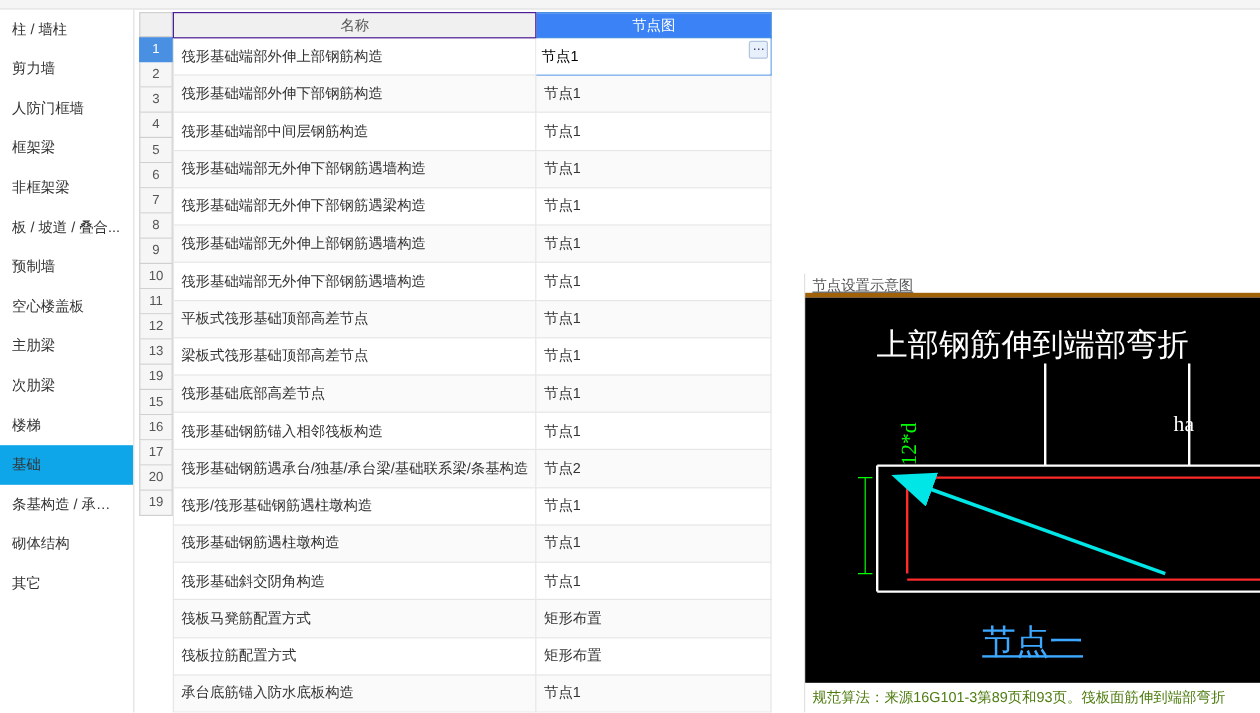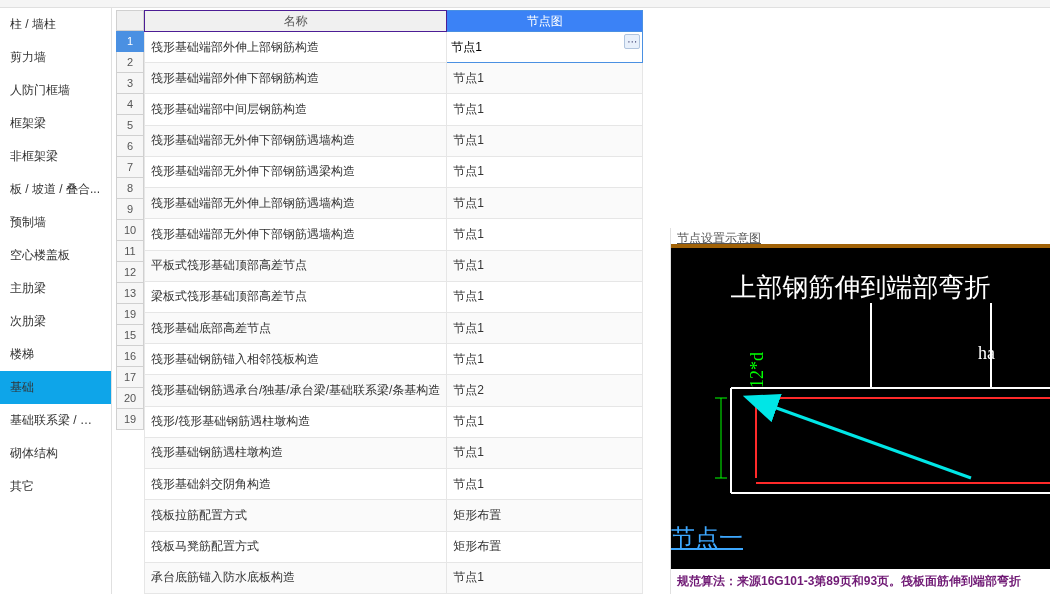--- a/index.html
+++ b/index.html
@@ -131,31 +131,30 @@
     color: #fff; font-size: 18px; font-family: serif;
   }
   .diag-12d {
     position: absolute; left: 16px; top: 140px;
     color: #00ff00; font-size: 18px; font-family: serif;
     transform: rotate(-90deg); transform-origin: left top;
     padding-top: 60px;
   }
   .diag-bottom {
     position: absolute; bottom: 15px; left: 0; right: 0;
-    text-align: left;
-    color: #3da8ff; font-size: 24px; font-family: SimSun, serif;
+    text-align: center;
+    color: #3da8ff; font-size: 28px; font-family: SimSun, serif;
     text-decoration: underline;
     margin-top: 15px;
   }
   .footnote {
     padding: 4px 6px;
     font-size: 12px;
-    color: #701a75;
+    color: #4d7c0f;
     line-height: 1.4;
-    font-weight: bold;
   }
 </style>
 </head>
 <body>
 
 <div class="topstrip"></div>
 
 <div class="main">
 
   <div class="sidebar" id="sidebar">
@@ -164,21 +163,21 @@
       <div class="sidebar-item">人防门框墙</div>
       <div class="sidebar-item">框架梁</div>
       <div class="sidebar-item">非框架梁</div>
       <div class="sidebar-item">板 / 坡道 / 叠合...</div>
       <div class="sidebar-item">预制墙</div>
       <div class="sidebar-item">空心楼盖板</div>
       <div class="sidebar-item">主肋梁</div>
       <div class="sidebar-item">次肋梁</div>
       <div class="sidebar-item">楼梯</div>
       <div class="sidebar-item active">基础</div>
-      <div class="sidebar-item">基础联系梁 / 承台梁</div>
+      <div class="sidebar-item">条基构造 / 承台梁</div>
       <div class="sidebar-item">砌体结构</div>
       <div class="sidebar-item">其它</div>
     </div>
 
   <div class="center">
     <div class="grid-area">
       <div class="rownums" id="rownums">
           <div class="rownum first">&nbsp;</div>
           <div class="rownum selected">1</div>
           <div class="rownum">2</div>
@@ -262,25 +261,25 @@
             </tr>
             <tr>
               <td>筏形基础钢筋遇柱墩构造</td>
               <td>节点1</td>
             </tr>
             <tr>
               <td>筏形基础斜交阴角构造</td>
               <td>节点1</td>
             </tr>
             <tr>
+              <td>筏板马凳筋配置方式</td>
+              <td>矩形布置</td>
+            </tr>
+            <tr>
               <td>筏板拉筋配置方式</td>
-              <td>矩形布置</td>
-            </tr>
-            <tr>
-              <td>筏板马凳筋配置方式</td>
               <td>矩形布置</td>
             </tr>
             <tr>
               <td>承台底筋锚入防水底板构造</td>
               <td>节点1</td>
             </tr>
           </tbody>
         </table>
     </div>
   </div>

